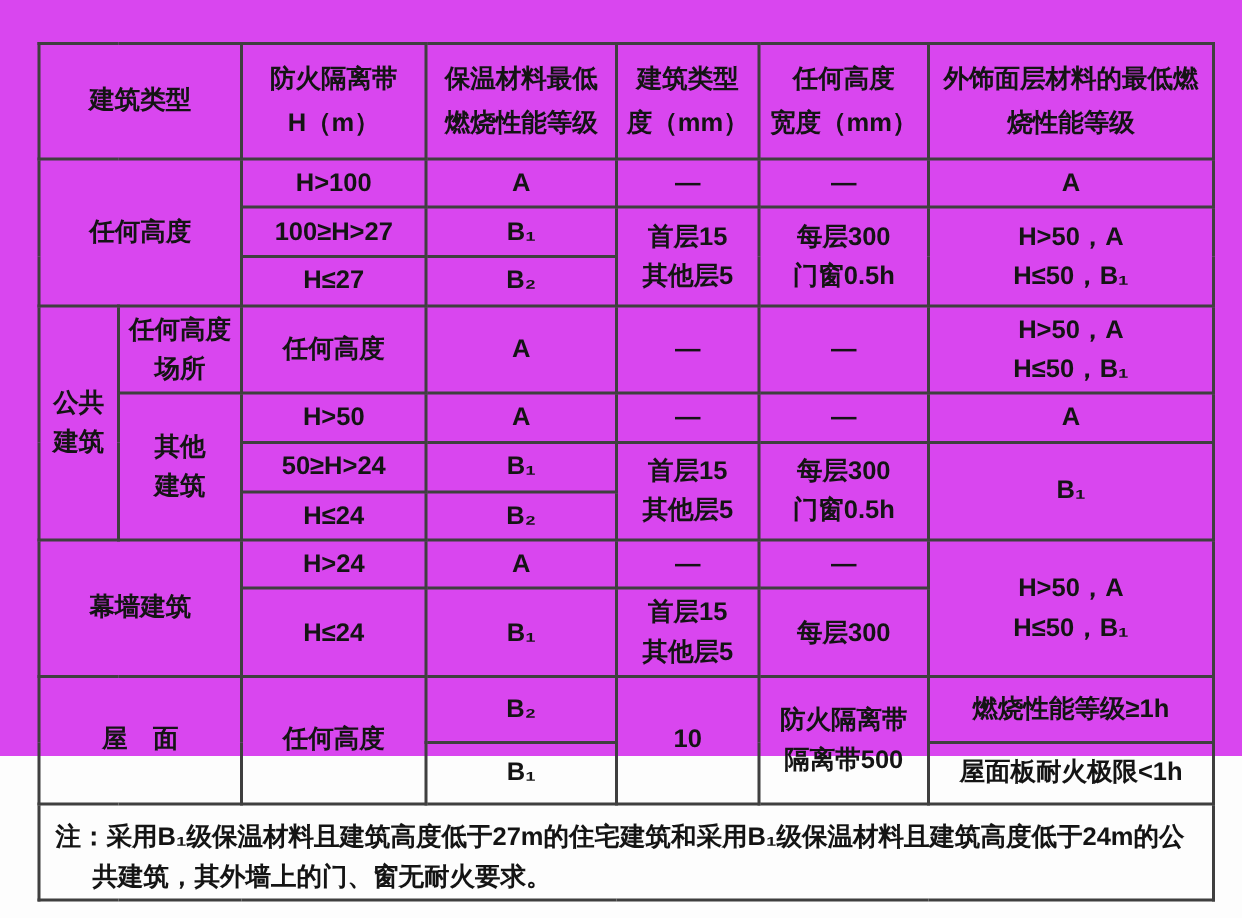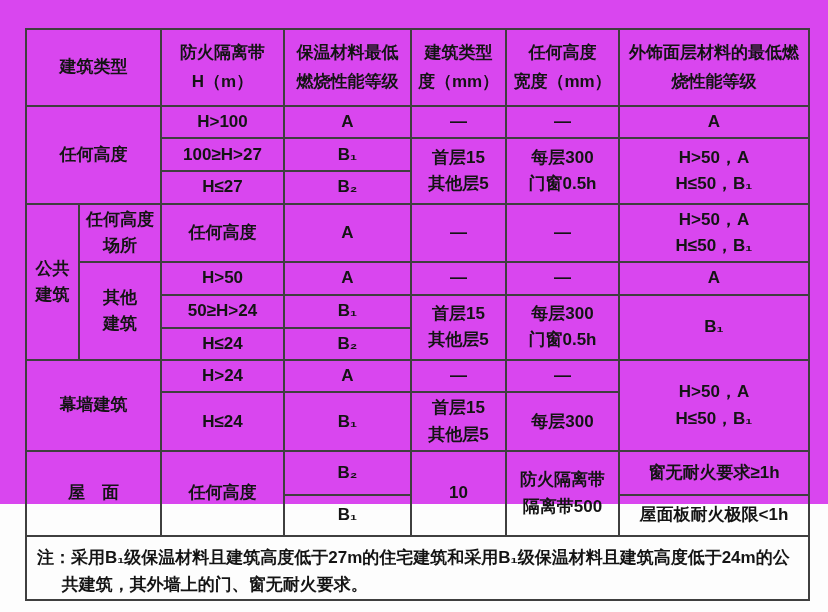--- a/index.html
+++ b/index.html
@@ -159,21 +159,21 @@
       <td>每层300</td>
     </tr>
 
     <tr class="h44">
       <td colspan="2" rowspan="2">屋　面</td>
       <td rowspan="2">任何高度</td>
       <td>B₂</td>
       <td rowspan="2">10</td>
       <td rowspan="2">防火隔离带
 隔离带500</td>
-      <td>窗无耐火要求≥1h</td>
+      <td>燃烧性能等级≥1h</td>
     </tr>
     <tr class="h41">
       <td>B₁</td>
       <td>屋面板耐火极限&lt;1h</td>
     </tr>
 
     <tr>
       <td colspan="7" class="note-cell">
         <span class="note-text">注：采用B₁级保温材料且建筑高度低于27m的住宅建筑和采用B₁级保温材料且建筑高度低于24m的公共建筑，其外墙上的门、窗无耐火要求。</span>
       </td>

